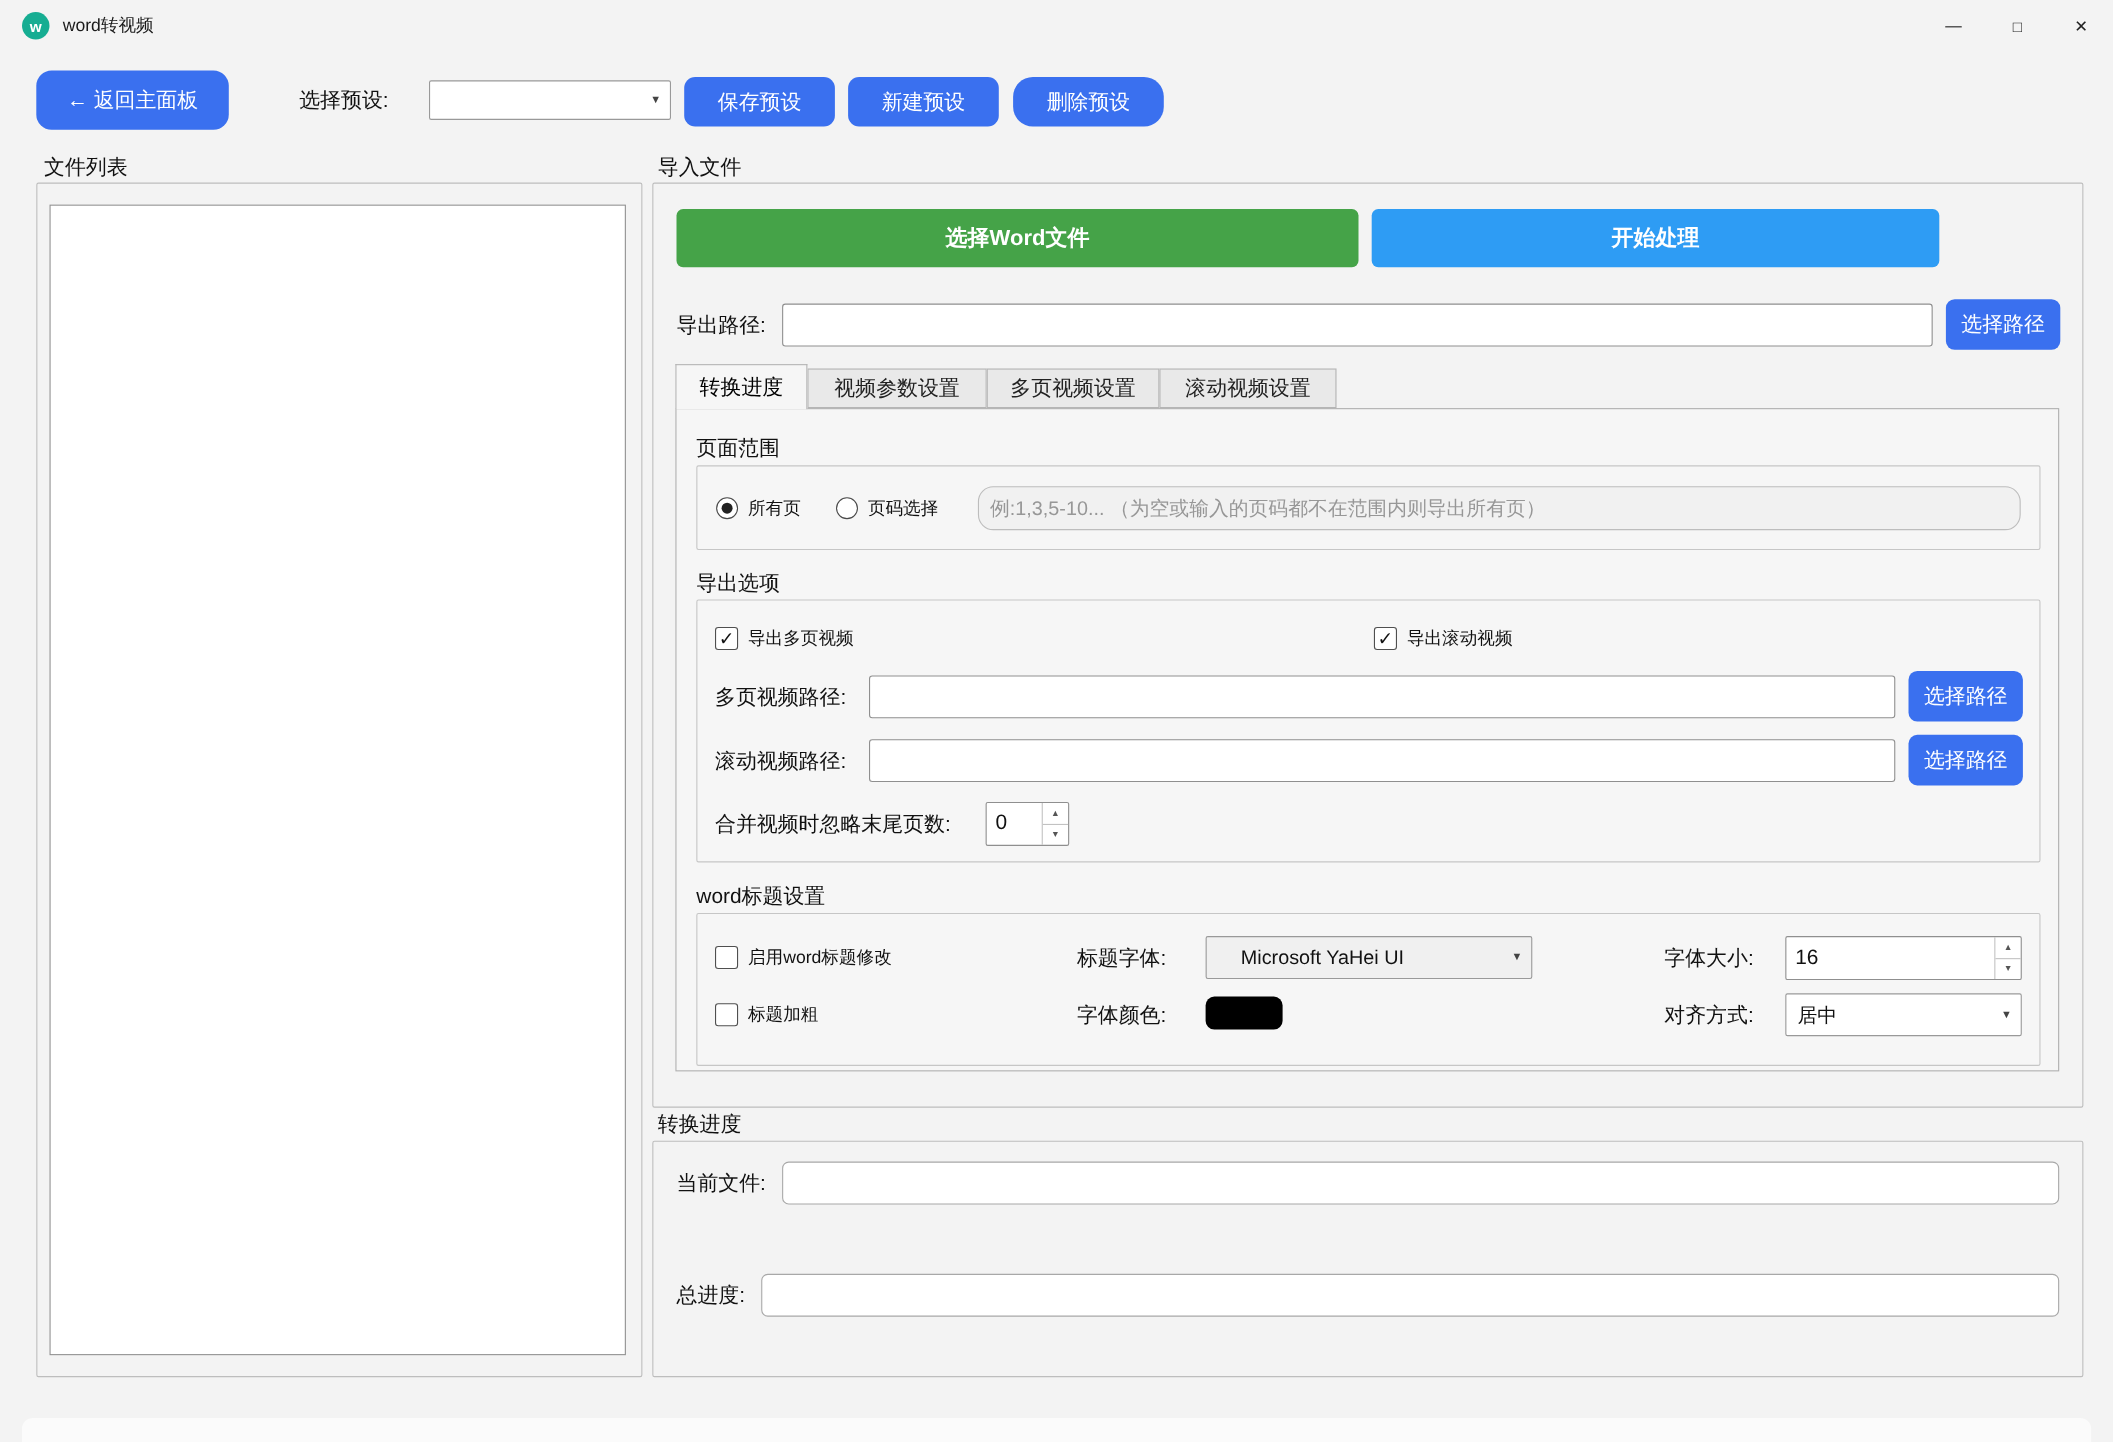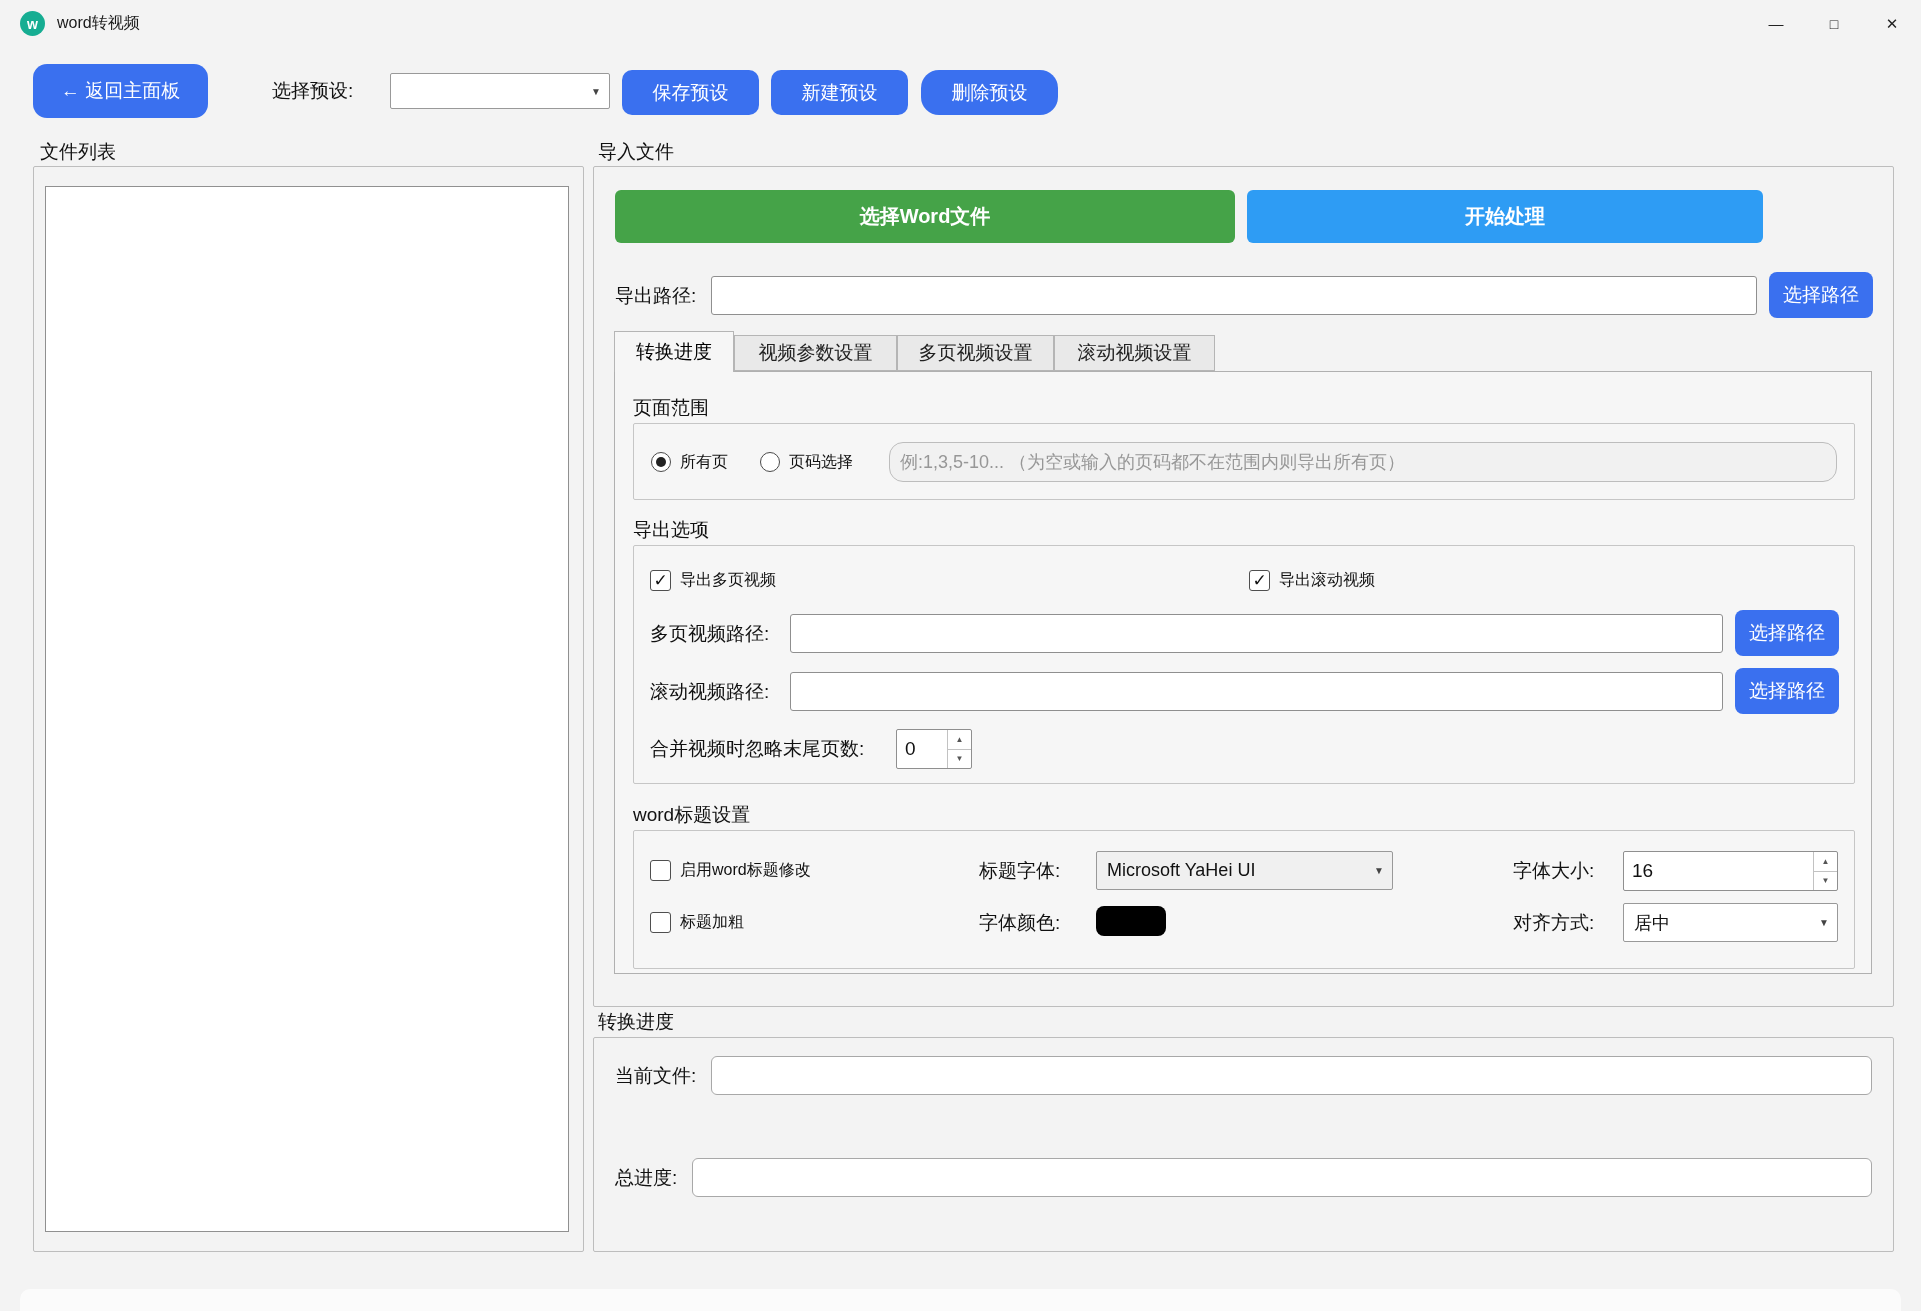--- a/index.html
+++ b/index.html
@@ -103,21 +103,21 @@
   .input-scroll{left:790px;top:672px;width:933px;height:39px;z-index:2;}
   .btn-choose-scroll{position:absolute;left:1735px;top:668px;width:104px;height:46px;border-radius:8px;font-size:19px;z-index:2;}
   .lbl-ignore{left:650px;top:729px;height:40px;z-index:2;}
   .spin-ignore{left:896px;top:729px;width:76px;height:40px;z-index:2;}
 
   
   .lbl-title-settings{left:633px;top:802px;z-index:2;}
   .box-title-settings{left:633px;top:830px;width:1222px;height:139px;z-index:2;}
   .row-cb-enable{left:650px;top:858px;height:24px;z-index:2;}
   .lbl-font{left:979px;top:851px;height:39px;z-index:2;}
-  .combo-font{position:absolute;left:1096px;top:851px;width:297px;height:39px;z-index:2;background:#f0f0f0;}
+  .combo-font{position:absolute;left:1096px;top:851px;width:297px;height:39px;z-index:2;background:#f0f0f0;padding-left:21px;}
   .lbl-size{left:1513px;top:851px;height:39px;z-index:2;}
   .spin-size{left:1623px;top:851px;width:215px;height:40px;z-index:2;}
   .row-cb-bold{left:650px;top:910px;height:24px;z-index:2;}
   .lbl-color{left:979px;top:903px;height:39px;z-index:2;}
   .swatch{position:absolute;left:1096px;top:906px;width:70px;height:30px;background:var(--swatch,#000);border-radius:8px;cursor:pointer;z-index:2;}
   .lbl-align{left:1513px;top:903px;height:39px;z-index:2;}
   .combo-align{position:absolute;left:1623px;top:903px;width:215px;height:39px;z-index:2;}
 
   
   .lbl-progress{left:598px;top:1009px;}

